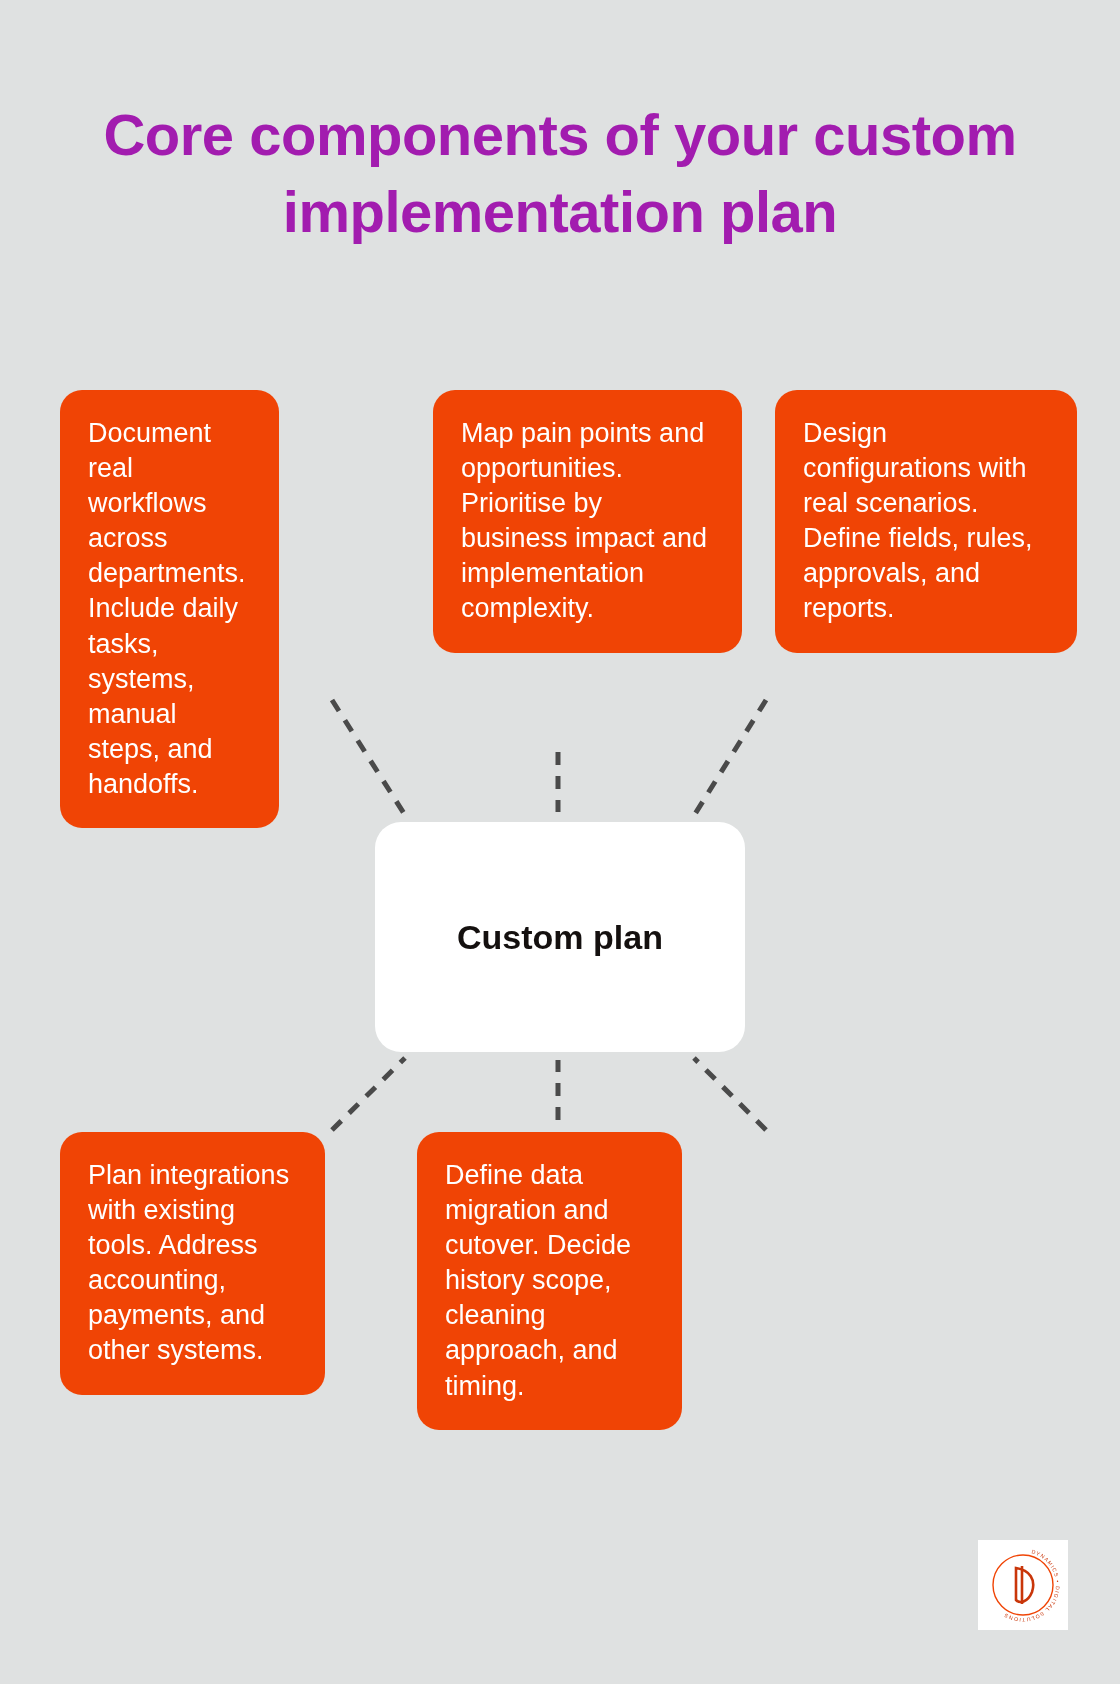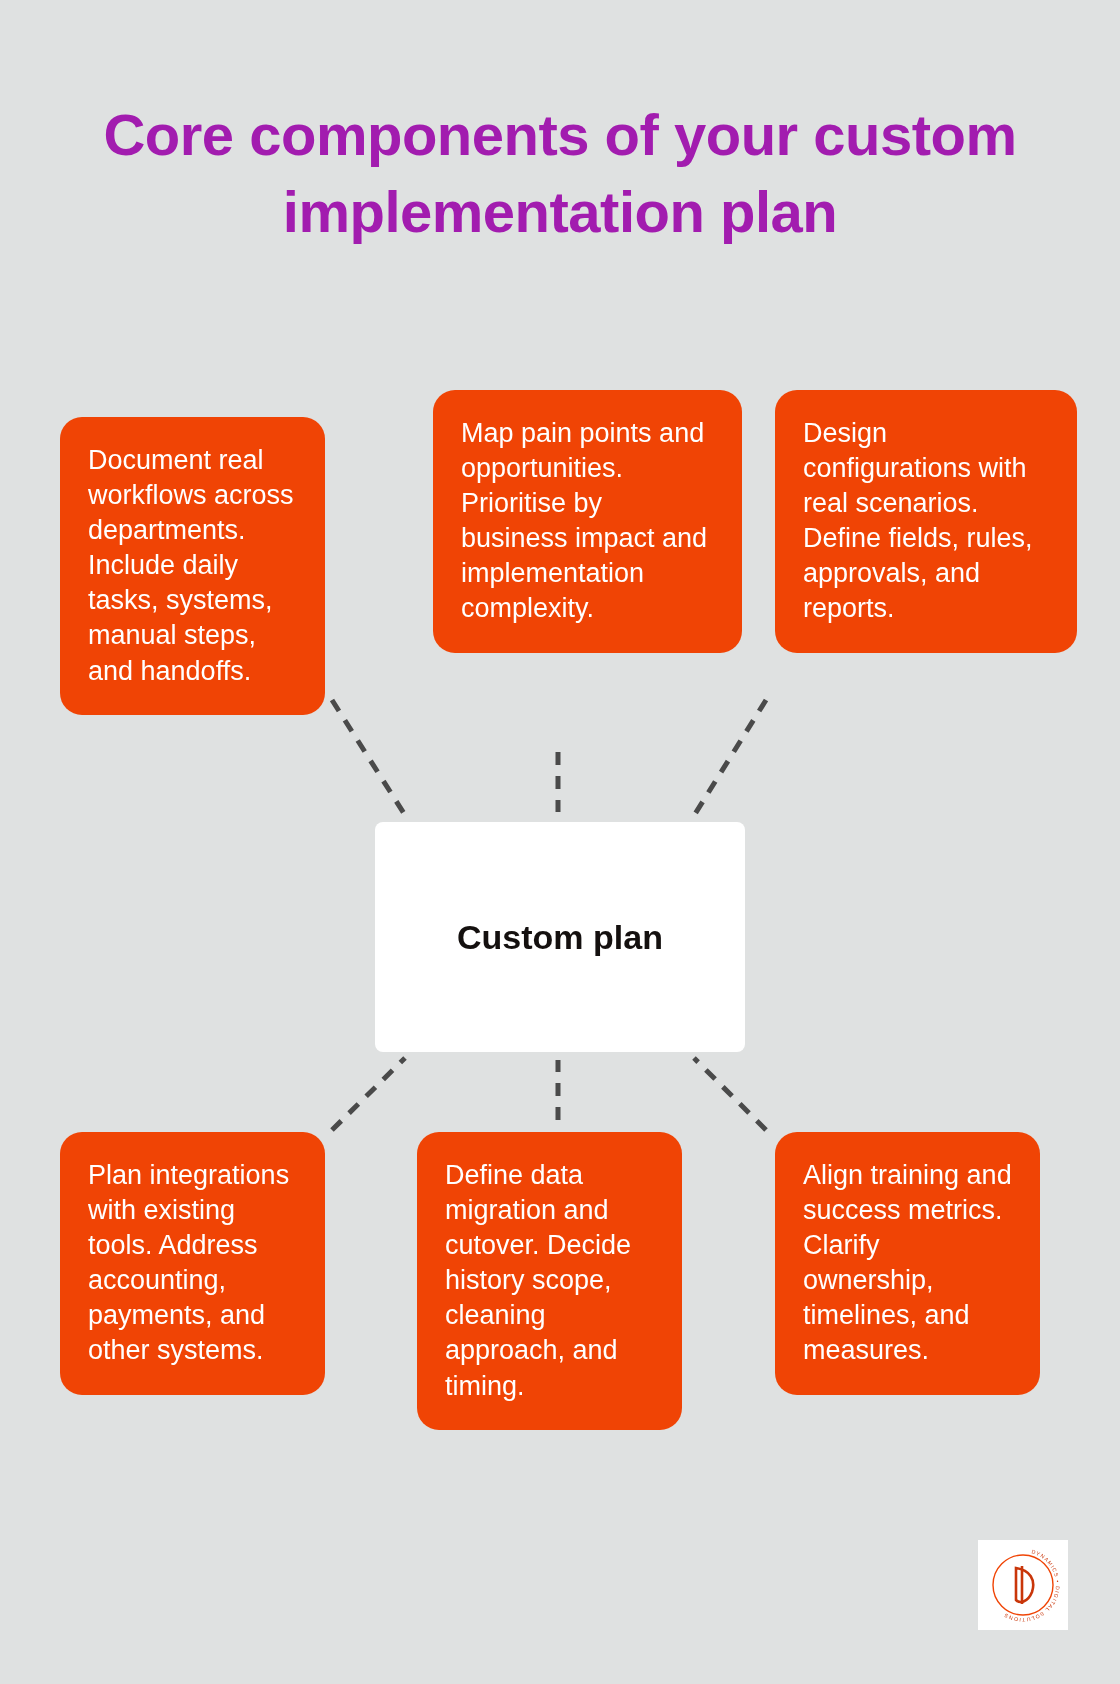--- a/index.html
+++ b/index.html
@@ -50,37 +50,37 @@
     position: absolute;
     background: #f04405;
     border-radius: 22px;
     color: #ffffff;
     font-size: 27px;
     line-height: 1.3;
     padding: 26px 26px 26px 28px;
     box-sizing: border-box;
   }
 
-  .card-top-1   { left: 60px;  top: 390px;  width: 265px; margin-top: 27px; }
+  .card-top-1   { left: 60px;  top: 390px;  width: 219px; }
   .card-top-2   { left: 417px; top: 390px;  width: 309px; margin-left: 16px; }
   .card-top-3   { left: 775px; top: 390px;  width: 302px; }
 
   .card-bot-1   { left: 60px;  top: 1132px; width: 265px; }
   .card-bot-2   { left: 417px; top: 1132px; width: 265px; }
   .card-bot-3   { left: 775px; top: 1132px; width: 265px; }
 
   
   .hub {
     position: absolute;
     left: 375px;
     top: 822px;
     width: 370px;
     height: 230px;
     background: #ffffff;
-    border-radius: 8px;
+    border-radius: 26px;
     display: flex;
     align-items: center;
     justify-content: center;
   }
   .hub-label {
     font-size: 34px;
     font-weight: bold;
     color: #14100f;
   }
 
@@ -124,21 +124,20 @@
   <div class="card card-top-3">Design configurations with real scenarios. Define fields, rules, approvals, and reports.</div>
 
   <div class="hub">
     <span class="hub-label">Custom plan</span>
   </div>
 
   <div class="card card-bot-2">Define data migration and cutover. Decide history scope, cleaning approach, and timing.</div>
 
   <div class="card card-bot-1">Plan integrations with existing tools. Address accounting, payments, and other systems.</div>
 
-  <div class="card card-bot-3">Align training and success metrics. Clarify ownership, timelines, and measures.</div>
 
   <div class="logo">
     <svg width="90" height="90" viewBox="0 0 90 90">
       <circle cx="45" cy="45" r="30" fill="none" stroke="#f04405" stroke-width="1.4"></circle>
       <path d="M38 28 C52 30, 58 40, 54 52 C50 62, 42 64, 38 60 L38 28 Z" fill="none" stroke="#c9360a" stroke-width="2.6"></path>
       <path d="M44 26 L44 64" fill="none" stroke="#c9360a" stroke-width="2.6"></path>
       <path id="ringpath" d="M45 12 A33 33 0 1 1 44.9 12" fill="none" stroke="none"></path>
       <text font-size="5.2" fill="#c9360a" font-family="'Liberation Sans', sans-serif" letter-spacing="1.1">
         <textPath href="#ringpath" startOffset="4%">DYNAMICS • DIGITAL SOLUTIONS</textPath>
       </text>

